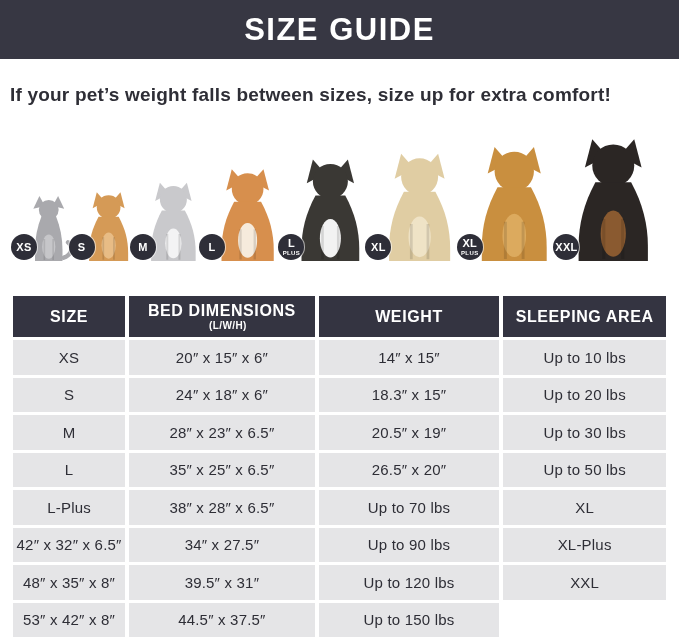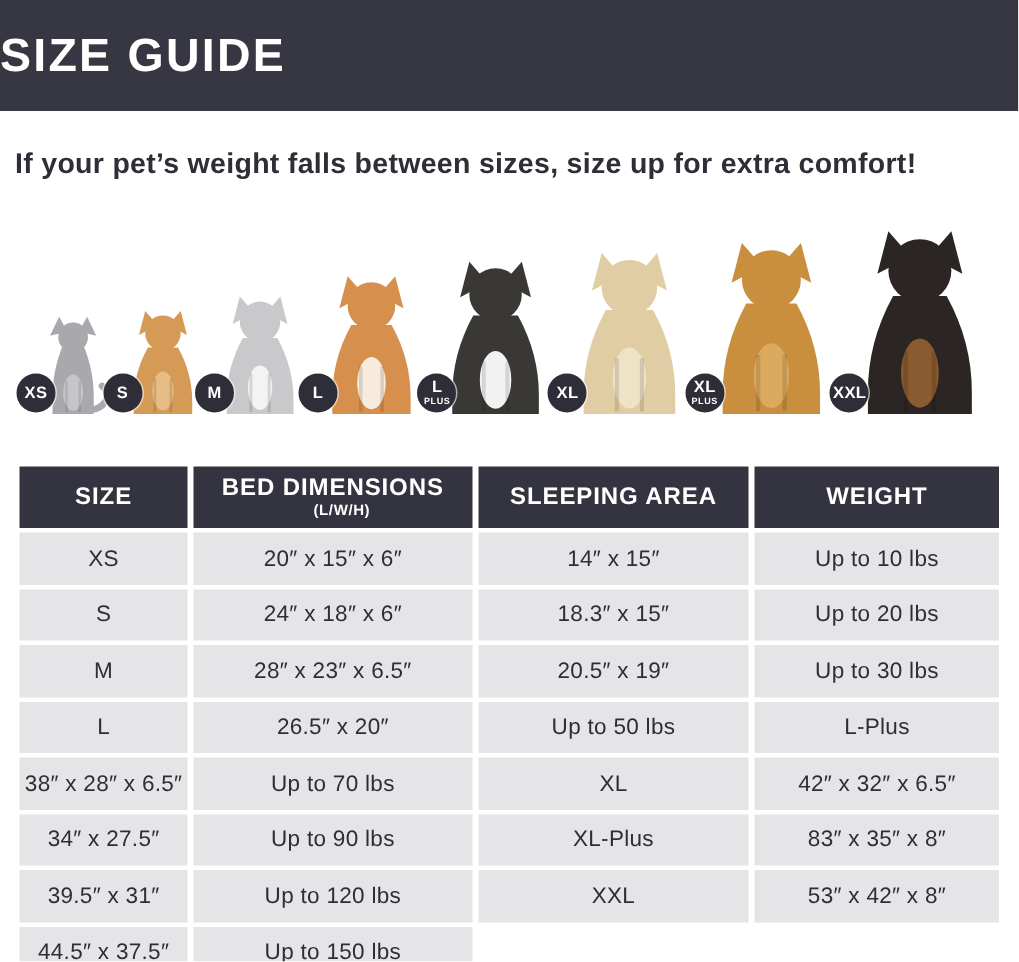--- a/index.html
+++ b/index.html
@@ -7,23 +7,23 @@
   body { font-family: "Liberation Sans", "DejaVu Sans", sans-serif; }
   .page {
     position: relative;
     width: 679px; height: 641px;
     background: #ffffff;
     overflow: hidden;
     margin: 0 auto;
   }
   
   .banner {
-    height: 74px;
+    height: 59px;
     background: var(--banner, #373743);
-    display: flex; align-items: center; 
+    display: flex; align-items: center; justify-content: center;
   }
   .banner h1 {
     color: #ffffff;
     font-size: 31px;
     font-weight: bold;
     letter-spacing: 1.5px;
   }
   
   .subtitle {
     text-align: left;
@@ -240,26 +240,26 @@
     <span class="th-label">SIZE</span>
 
   </div>
 
   <div class="th">
     <span class="th-label">BED DIMENSIONS</span>
     <span class="th-sub">(L/W/H)</span>
   </div>
 
   <div class="th">
+    <span class="th-label">WEIGHT</span>
+
+  </div>
+
+  <div class="th">
     <span class="th-label">SLEEPING AREA</span>
-
-  </div>
-
-  <div class="th">
-    <span class="th-label">WEIGHT</span>
 
   </div>
 </div>
     <div class="tbody" id="tbody">
   <div class="td">XS</div>
 
   <div class="td">20″ x 15″ x 6″</div>
 
   <div class="td">14″ x 15″</div>
 
@@ -276,20 +276,21 @@
   <div class="td">M</div>
 
   <div class="td">28″ x 23″ x 6.5″</div>
 
   <div class="td">20.5″ x 19″</div>
 
   <div class="td">Up to 30 lbs</div>
 
   <div class="td">L</div>
 
+  <div class="td">35″ x 25″ x 6.5″</div>
 
   <div class="td">26.5″ x 20″</div>
 
   <div class="td">Up to 50 lbs</div>
 
   <div class="td">L-Plus</div>
 
   <div class="td">38″ x 28″ x 6.5″</div>
 
 
@@ -298,21 +299,21 @@
   <div class="td">XL</div>
 
   <div class="td">42″ x 32″ x 6.5″</div>
 
   <div class="td">34″ x 27.5″</div>
 
   <div class="td">Up to 90 lbs</div>
 
   <div class="td">XL-Plus</div>
 
-  <div class="td">83″ x 35″ x 8″</div>
+  <div class="td">48″ x 35″ x 8″</div>
 
   <div class="td">39.5″ x 31″</div>
 
   <div class="td">Up to 120 lbs</div>
 
   <div class="td">XXL</div>
 
   <div class="td">53″ x 42″ x 8″</div>
 
   <div class="td">44.5″ x 37.5″</div>

